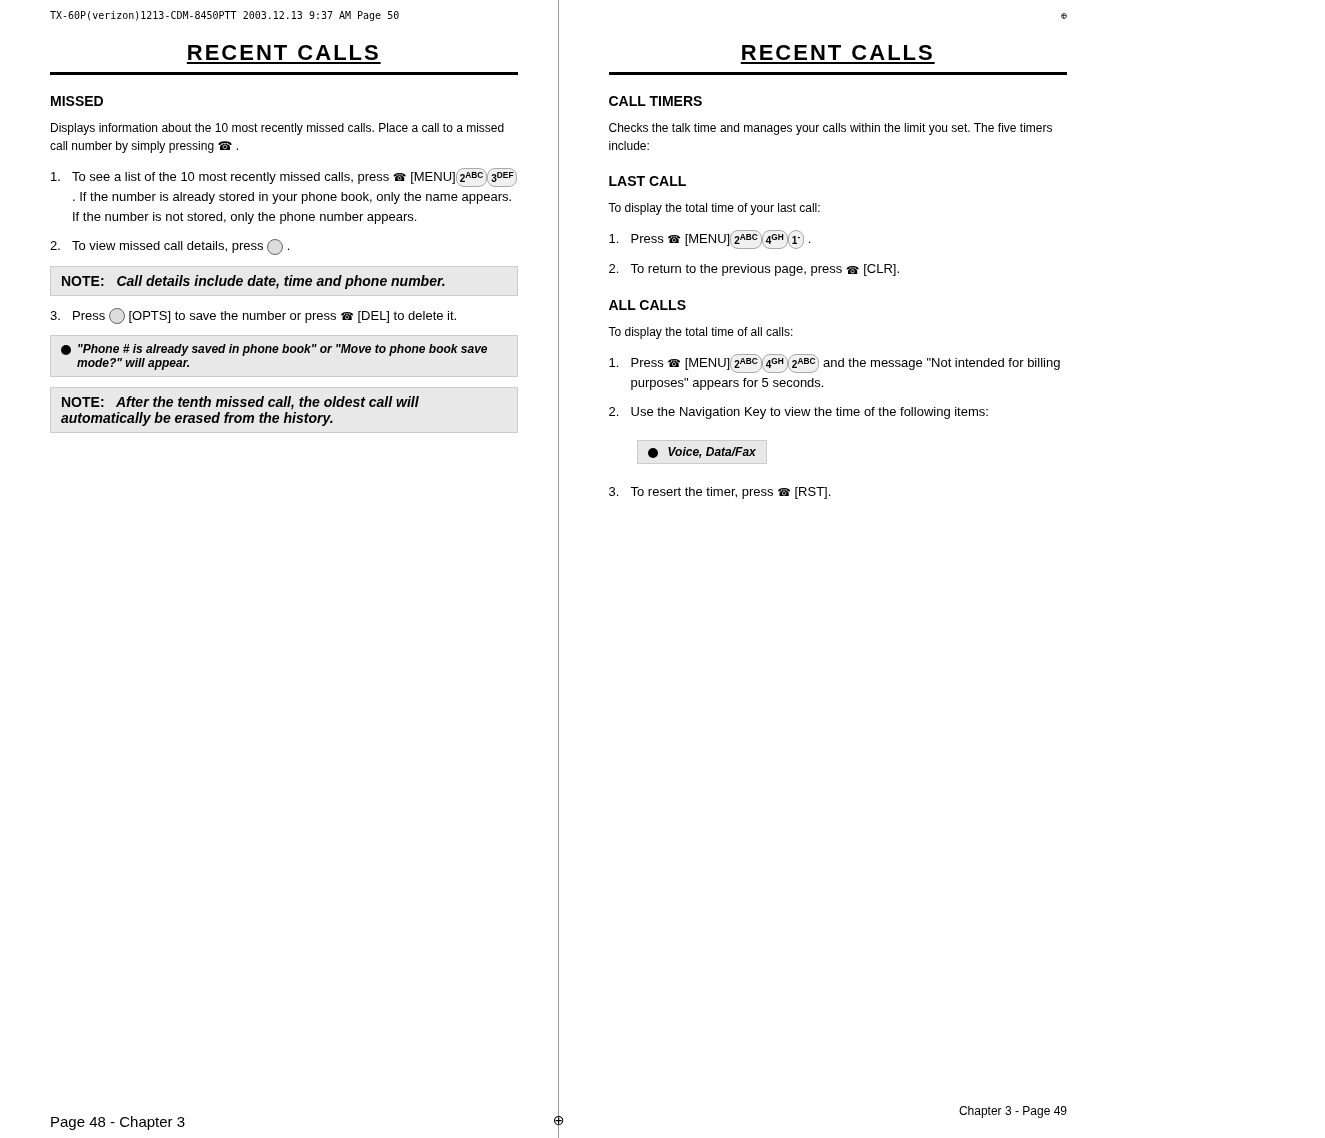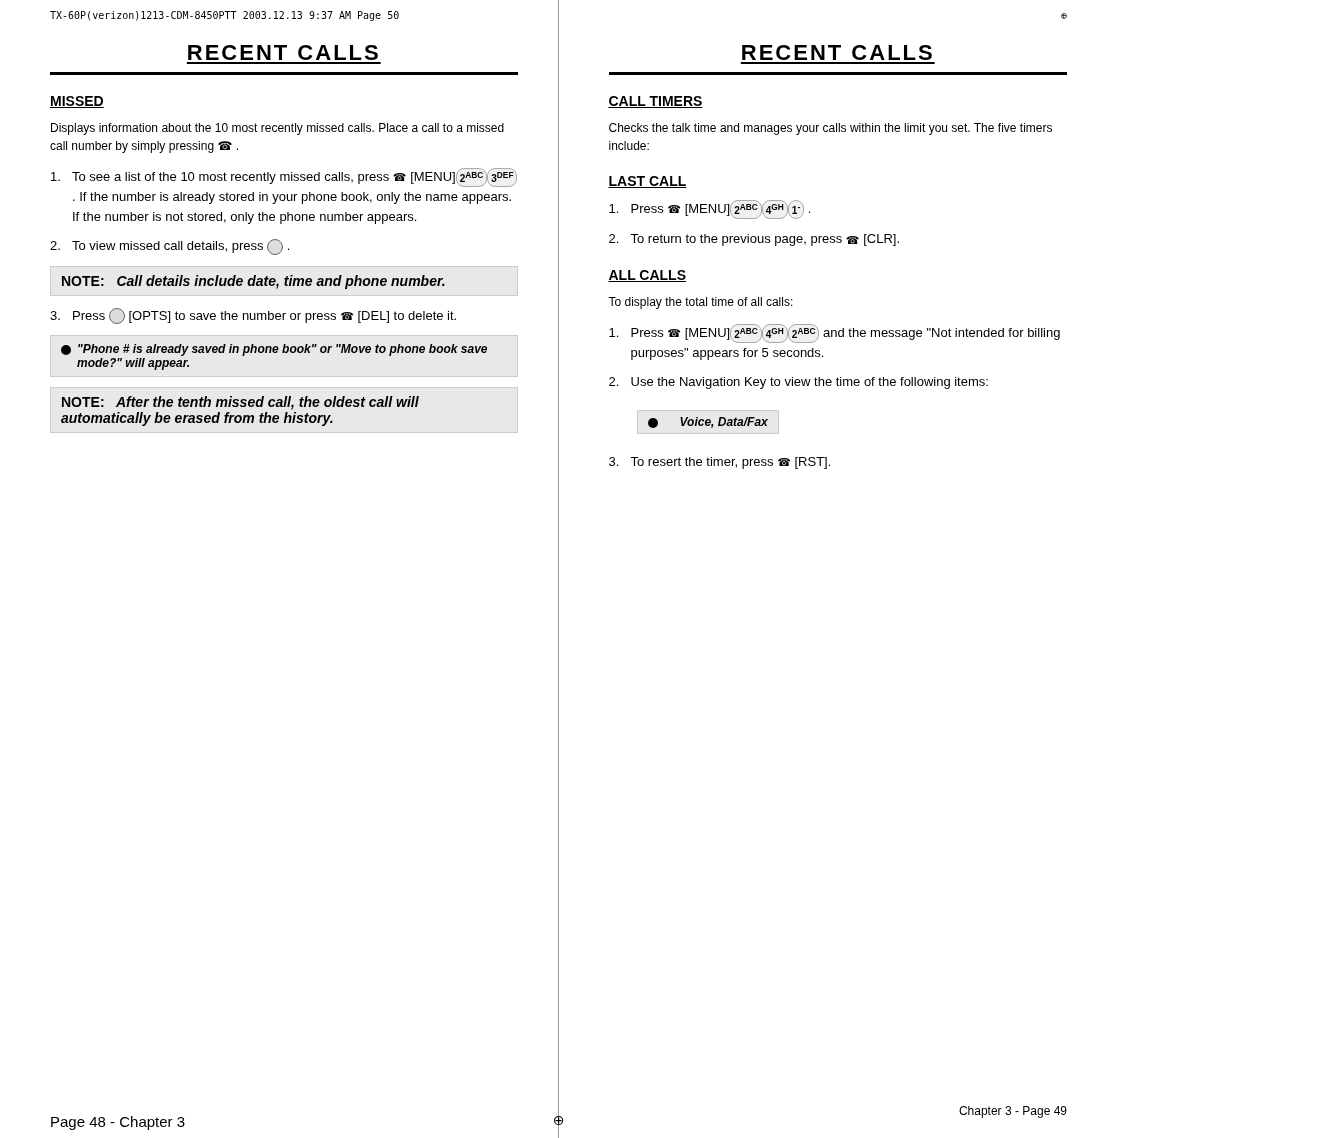--- a/index.html
+++ b/index.html
@@ -44,21 +44,20 @@
       letter-spacing: 2px;
       text-decoration: underline;
       border-bottom: 3px solid #000;
       padding-bottom: 6px;
     }
 
     
     .subsection-heading {
       font-size: 14px;
       font-weight: bold;
-      text-decoration: underline;
       margin-bottom: 10px;
       margin-top: 18px;
     }
 
     
     .body-text {
       font-size: 12px;
       line-height: 1.5;
       margin-bottom: 12px;
     }
@@ -125,21 +124,21 @@
     .small-bullet-box {
       background: #e8e8e8;
       border: 1px solid #ccc;
       padding: 4px 10px;
       margin: 8px 0;
       font-size: 12px;
       font-weight: bold;
       font-style: italic;
       display: inline-flex;
       align-items: center;
-      gap: 22px;
+      gap: 10px;
       text-align: right;
     }
 
     
     .key-btn {
       display: inline-block;
       border: 1px solid #aaa;
       border-radius: 8px;
       padding: 0 3px;
       font-size: 10px;
@@ -275,20 +274,21 @@
   <div class="right-page">
 
     <h1 class="section-title">RECENT CALLS</h1>
 
     <div class="subsection-heading">CALL TIMERS</div>
 
     <p class="body-text">Checks the talk time and manages your calls within the limit you set. The five timers include:</p>
 
     <div class="subsection-heading">LAST CALL</div>
 
+    <p class="body-text">To display the total time of your last call:</p>
 
     <div class="numbered-item">
       <span class="num">1.</span>
       <span class="item-text">
         Press <span class="phone-icon">☎</span>
         [MENU]<span class="key-btn">2<sup>ABC</sup></span><span class="key-btn">4<sup>GH</sup></span><span class="key-btn">1<sup>-</sup></span> .
       </span>
     </div>
 
     <div class="numbered-item">

